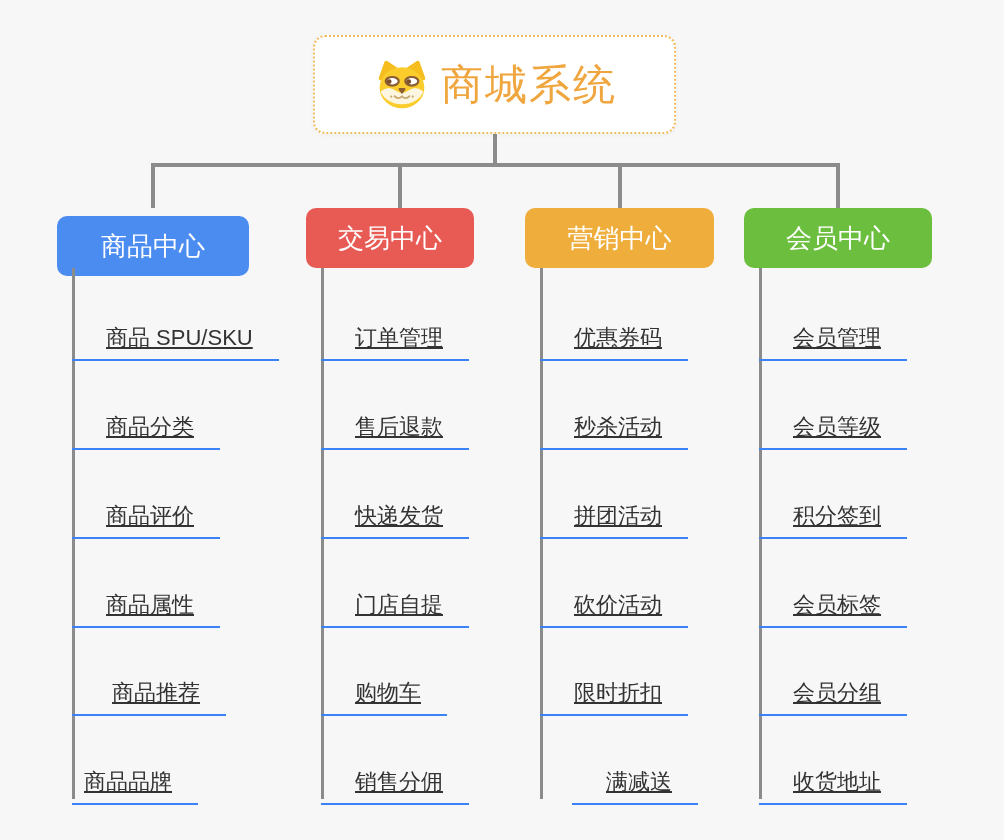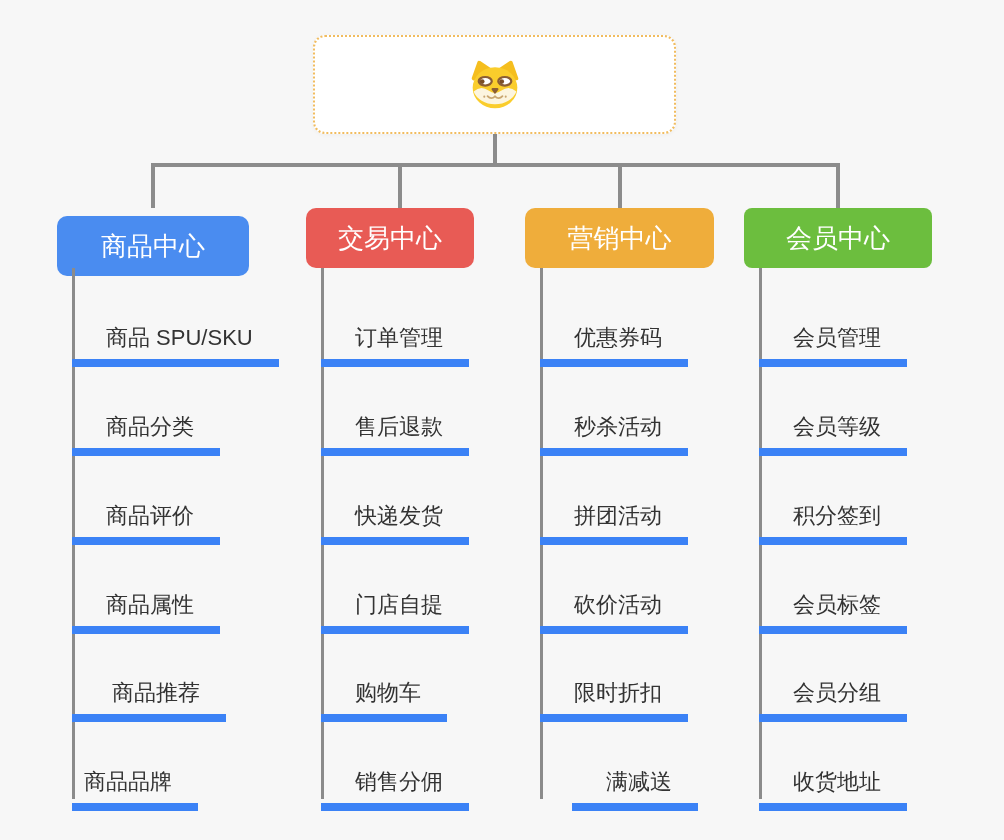--- a/index.html
+++ b/index.html
@@ -58,24 +58,25 @@
   }
 
   
   .sub-item {
     position: absolute;
     height: 36px;
     box-sizing: content-box;
     display: flex;
     align-items: flex-end;
     padding: 0 26px 6px 34px;
-    border-bottom: 8px solid #3b82f6;
+    border-bottom: 2px solid #3b82f6;
     font-size: 22px;
     color: #333333;
     white-space: nowrap;
+    text-decoration: underline;
   }
 </style>
 </head>
 <body>
 
 <div class="canvas">
 
   <div class="conn conn-stub"></div>
   <div class="conn conn-bus"></div>
 
@@ -95,20 +96,21 @@
         <circle cx="18.2" cy="25.3" r="2.6" fill="#7A4E26"></circle>
         <circle cx="39.2" cy="25.3" r="2.6" fill="#7A4E26"></circle>
 
         <path d="M29.5,33.5 h5 l-2.5,3.5 Z" fill="#8B5E34" stroke="#8B5E34" stroke-width="2.5" stroke-linejoin="round"></path>
 
         <path d="M24,41 q4,4.2 8,0.2 q4,4 8,-0.2" stroke="#C9A670" stroke-width="2" fill="none" stroke-linecap="round"></path>
         <circle cx="20.5" cy="41.5" r="1.1" fill="#C9A670"></circle>
         <circle cx="43.5" cy="41.5" r="1.1" fill="#C9A670"></circle>
       </svg>
     </span>
+    <span class="root-title">商城系统</span>
   </div>
 
   <div id="branches">
       <div class="conn conn-drop" style="left: 151px;"></div>
       <div class="branch-header" style="left: 57px; width: 192px; background: rgb(74, 140, 240); margin-top: 8px;">
         <span>商品中心</span>
       </div>
       <div class="trunk" style="left: 72px;"></div>
       <div class="sub-item" style="left: 72px; top: 317px;">商品 SPU/SKU</div>
       <div class="sub-item" style="left: 72px; top: 406px;">商品分类</div>
@@ -132,21 +134,21 @@
         <span>营销中心</span>
       </div>
       <div class="trunk" style="left: 540px;"></div>
       <div class="sub-item" style="left: 540px; top: 317px;">优惠券码</div>
       <div class="sub-item" style="left: 540px; top: 406px;">秒杀活动</div>
       <div class="sub-item" style="left: 540px; top: 495px;">拼团活动</div>
       <div class="sub-item" style="left: 540px; top: 584px;">砍价活动</div>
       <div class="sub-item" style="left: 540px; top: 672px;">限时折扣</div>
       <div class="sub-item" style="left: 540px; top: 761px; margin-left: 32px;">满减送</div>
       <div class="conn conn-drop" style="left: 836px;"></div>
-      <div class="branch-header" style="left: 744px; width: 188px; background: rgb(108, 190, 62); border-radius: 8px;">
+      <div class="branch-header" style="left: 744px; width: 188px; background: rgb(108, 190, 62);">
         <span>会员中心</span>
       </div>
       <div class="trunk" style="left: 759px;"></div>
       <div class="sub-item" style="left: 759px; top: 317px;">会员管理</div>
       <div class="sub-item" style="left: 759px; top: 406px;">会员等级</div>
       <div class="sub-item" style="left: 759px; top: 495px;">积分签到</div>
       <div class="sub-item" style="left: 759px; top: 584px; text-align: right;">会员标签</div>
       <div class="sub-item" style="left: 759px; top: 672px;">会员分组</div>
       <div class="sub-item" style="left: 759px; top: 761px;">收货地址</div>
     </div>

